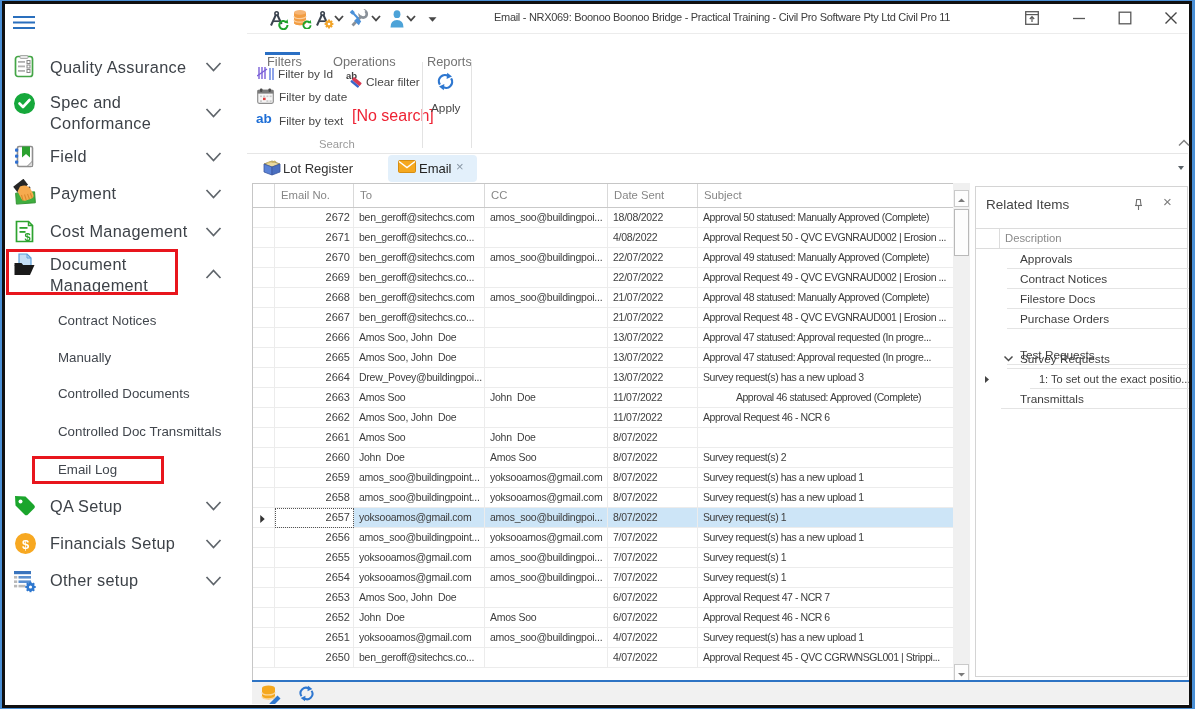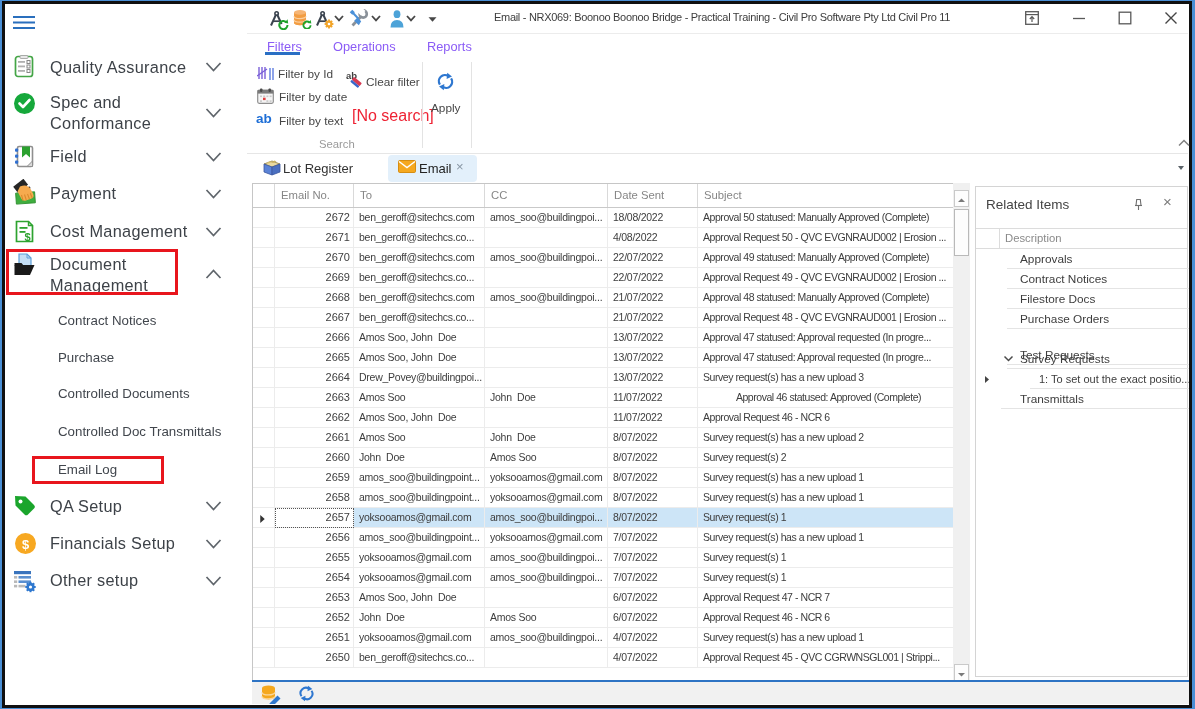--- a/index.html
+++ b/index.html
@@ -3,21 +3,21 @@
 <meta charset="utf-8">
 <style>
   * { margin:0; padding:0; box-sizing:border-box; }
   html,body { width:1195px; height:709px; overflow:hidden; }
   body { background:#4a8fd5; font-family:"Liberation Sans", sans-serif; position:relative; }
   #win { position:absolute; left:2px; top:1px; width:1190px; height:707px; background:#fff; border:3px solid #101010; }
   #pg { position:absolute; left:-5px; top:-4px; width:1195px; height:709px; }
   .abs { position:absolute; }
   .mitem { position:absolute; left:50px; font-size:16.3px; color:#3d4248; white-space:nowrap; line-height:21px; letter-spacing:0.3px; }
   .sitem { position:absolute; left:58px; font-size:13.3px; color:#41464d; white-space:nowrap; }
-  .rtab { position:absolute; top:39px; font-size:12.8px; color:#8b5cf6; }
+  .rtab { position:absolute; top:54px; font-size:12.8px; color:#737373; }
   .rbtn-text { font-size:11.8px; color:#464646; }
   .gh { position:absolute; top:0; height:23px; line-height:23px; font-size:11.3px; color:#868686; border-right:1px solid #d9d9d9; padding-left:6px; overflow:hidden; white-space:nowrap; }
   .gr { position:absolute; left:0; width:701px; height:20px; border-bottom:1px solid #ececec; }
   .gc { position:absolute; top:0; height:19px; line-height:18px; font-size:10.5px; letter-spacing:-0.25px; color:#3d3d3d; white-space:nowrap; overflow:hidden; border-right:1px solid #ececec; padding-left:5px; }
   .num { text-align:right; padding-right:3px; padding-left:0; font-size:11px; letter-spacing:0; }
   .tr1 { position:absolute; left:31px; width:182px; height:20px; border-bottom:1px solid #e4e4e4; font-size:11.8px; color:#3d3d3d; line-height:20px; white-space:nowrap; overflow:hidden; }
   .darr { position:absolute; width:0; height:0; border-left:3.5px solid transparent; border-right:3.5px solid transparent; border-top:4px solid #5a6268; }
 </style>
 </head>
 <body>
@@ -111,21 +111,21 @@
     <circle cx="17.5" cy="17" r="1.6" fill="#fff"></circle>
   </svg>
 
   <div class="mitem" style="top:57px;">Quality Assurance</div>
   <div class="mitem" style="top:92px;">Spec and<br>Conformance</div>
   <div class="mitem" style="top:146px;">Field</div>
   <div class="mitem" style="top:183px;">Payment</div>
   <div class="mitem" style="top:221px;">Cost Management</div>
   <div class="mitem" style="top:254px;">Document<br>Management</div>
   <div class="sitem" style="top:313px;">Contract Notices</div>
-  <div class="sitem" style="top:350px;">Purchase</div>
+  <div class="sitem" style="top:350px;">Manually</div>
   <div class="sitem" style="top:386px;">Controlled Documents</div>
   <div class="sitem" style="top:424px;">Controlled Doc Transmittals</div>
   <div class="sitem" style="top:462px;">Email Log</div>
   <div class="mitem" style="top:496px;">QA Setup</div>
   <div class="mitem" style="top:533px;">Financials Setup</div>
   <div class="mitem" style="top:570px;">Other setup</div>
 
   <div class="abs" style="left:6px;top:249px;width:172px;height:46px;border:3px solid #e8151d;"></div>
   <div class="abs" style="left:32px;top:456px;width:132px;height:28px;border:3px solid #e8151d;"></div>
 
@@ -419,21 +419,20 @@
             <div class="gc" style="left:232px;width:123px;"></div>
             <div class="gc" style="left:355px;width:90px;">11/07/2022</div>
             <div class="gc" style="left:445px;width:256px;border-right:none;letter-spacing:-0.45px;">Approval Request 46 - NCR 6</div>
           </div>
           <div class="gr" style="top:220px;">
             <div class="gc" style="left:0;width:22px;"></div>
             <div class="gc num" style="left:22px;width:79px;">2661</div>
             <div class="gc" style="left:101px;width:131px;">Amos Soo</div>
             <div class="gc" style="left:232px;width:123px;">John&nbsp; Doe</div>
             <div class="gc" style="left:355px;width:90px;">8/07/2022</div>
-            <div class="gc" style="left:445px;width:256px;border-right:none;letter-spacing:-0.45px;">Survey request(s) has a new upload 2</div>
           </div>
           <div class="gr" style="top:240px;">
             <div class="gc" style="left:0;width:22px;"></div>
             <div class="gc num" style="left:22px;width:79px;">2660</div>
             <div class="gc" style="left:101px;width:131px;">John&nbsp; Doe</div>
             <div class="gc" style="left:232px;width:123px;">Amos Soo</div>
             <div class="gc" style="left:355px;width:90px;">8/07/2022</div>
             <div class="gc" style="left:445px;width:256px;border-right:none;letter-spacing:-0.45px;">Survey request(s) 2</div>
           </div>
           <div class="gr" style="top:260px;">

